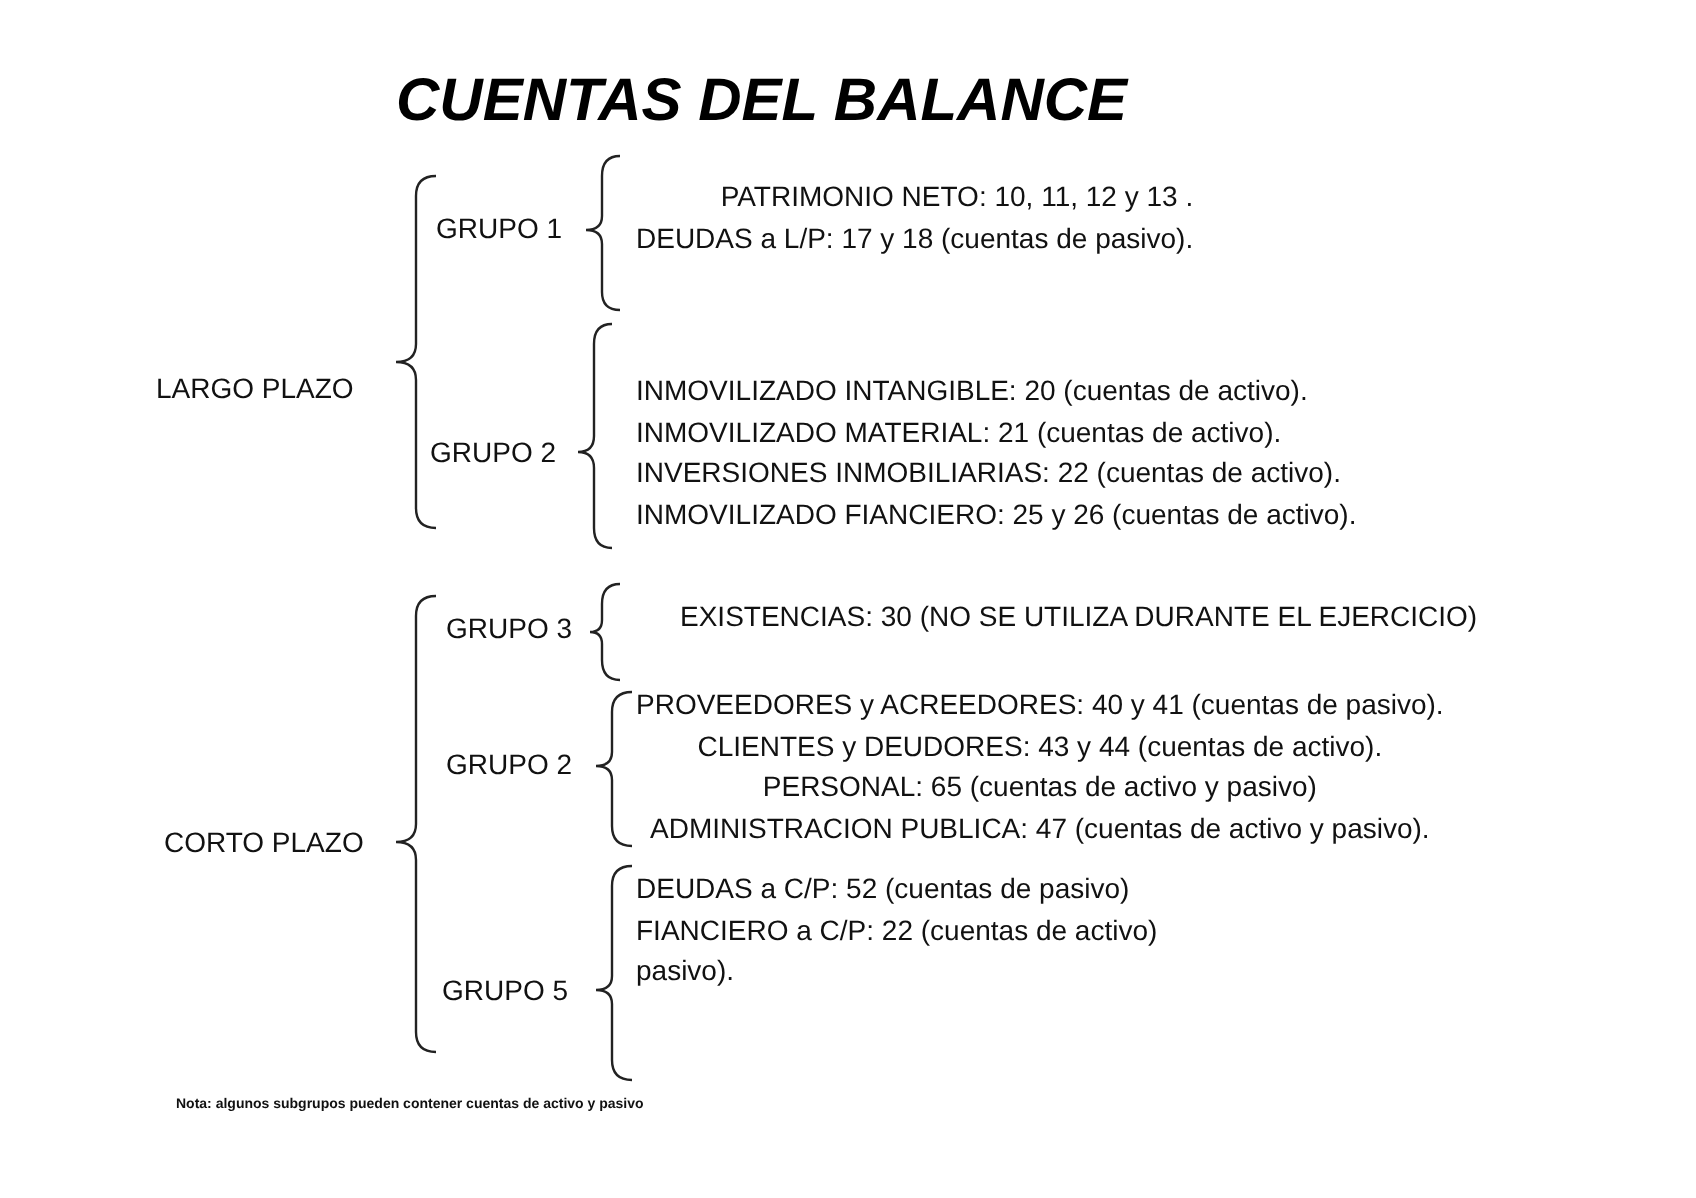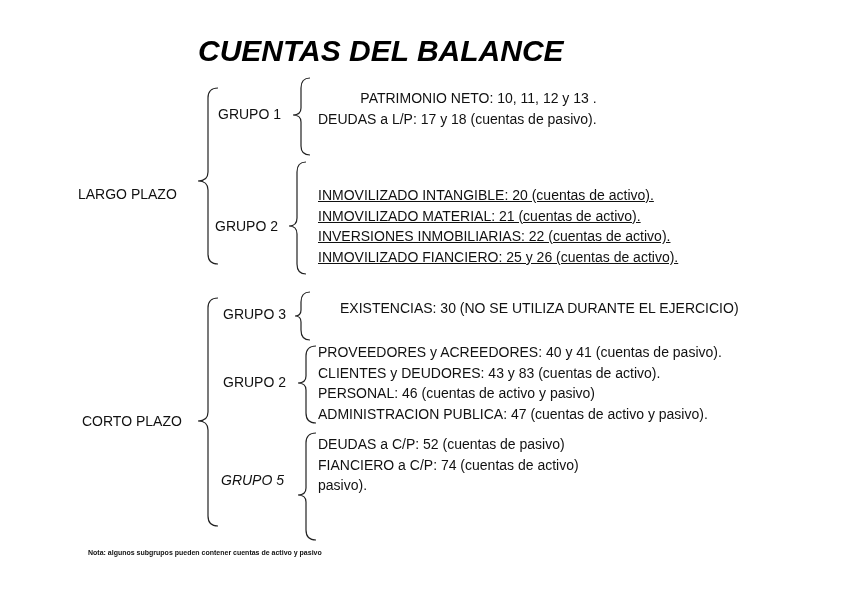--- a/index.html
+++ b/index.html
@@ -35,44 +35,44 @@
   <path d="M316,433 Q306,433 306,443 L306,488 Q306,495 298,495 Q306,495 306,502 L306,530 Q306,540 316,540"></path>
 </svg>
 
 <div class="abs lbl" style="left:78px; top:186px;">LARGO PLAZO</div>
 <div class="abs lbl" style="left:82px; top:413px;">CORTO PLAZO</div>
 
 <div class="abs lbl" style="left:218px; top:106px;">GRUPO 1</div>
 <div class="abs lbl" style="left:215px; top:218px;">GRUPO 2</div>
 <div class="abs lbl" style="left:223px; top:306px;">GRUPO 3</div>
 <div class="abs lbl" style="left:223px; top:374px;">GRUPO 2</div>
-<div class="abs lbl" style="left:221px; top:472px;font-style:italic;">GRUPO 5</div>
+<div class="abs lbl" style="left:221px; top:487px;">GRUPO 5</div>
 
 <div class="abs item" style="left:318px; top:88px;text-align:right;">
   <div>PATRIMONIO NETO: 10, 11, 12 y 13 .</div>
   <div>DEUDAS a L/P: 17 y 18 (cuentas de pasivo).</div>
 </div>
 
-<div class="abs item" style="left:318px; top:185px;text-decoration:underline;">
+<div class="abs item" style="left:318px; top:185px;">
   <div>INMOVILIZADO INTANGIBLE: 20 (cuentas de activo).</div>
   <div>INMOVILIZADO MATERIAL: 21 (cuentas de activo).</div>
   <div>INVERSIONES INMOBILIARIAS: 22 (cuentas de activo).</div>
   <div>INMOVILIZADO FIANCIERO: 25 y 26 (cuentas de activo).</div>
 </div>
 
 <div class="abs item" style="left:324px; top:298px;margin-left:16px;">
   <div>EXISTENCIAS: 30 (NO SE UTILIZA DURANTE EL EJERCICIO)</div>
 </div>
 
-<div class="abs item" style="left:318px; top:342px;">
+<div class="abs item" style="left:318px; top:342px;text-align:center;">
   <div>PROVEEDORES y ACREEDORES: 40 y 41 (cuentas de pasivo).</div>
-  <div>CLIENTES y DEUDORES: 43 y 83 (cuentas de activo).</div>
-  <div>PERSONAL: 46 (cuentas de activo y pasivo)</div>
+  <div>CLIENTES y DEUDORES: 43 y 44 (cuentas de activo).</div>
+  <div>PERSONAL: 65 (cuentas de activo y pasivo)</div>
   <div>ADMINISTRACION PUBLICA: 47 (cuentas de activo y pasivo).</div>
 </div>
 
 <div class="abs item" style="left:318px; top:434px;">
   <div>DEUDAS a C/P: 52 (cuentas de pasivo)</div>
-  <div>FIANCIERO a C/P: 74 (cuentas de activo)</div>
+  <div>FIANCIERO a C/P: 22 (cuentas de activo)</div>
   <div>pasivo).</div>
 </div>
 
 <div class="abs note">Nota: algunos subgrupos pueden contener cuentas de activo y pasivo</div>
 
 </body></html>

